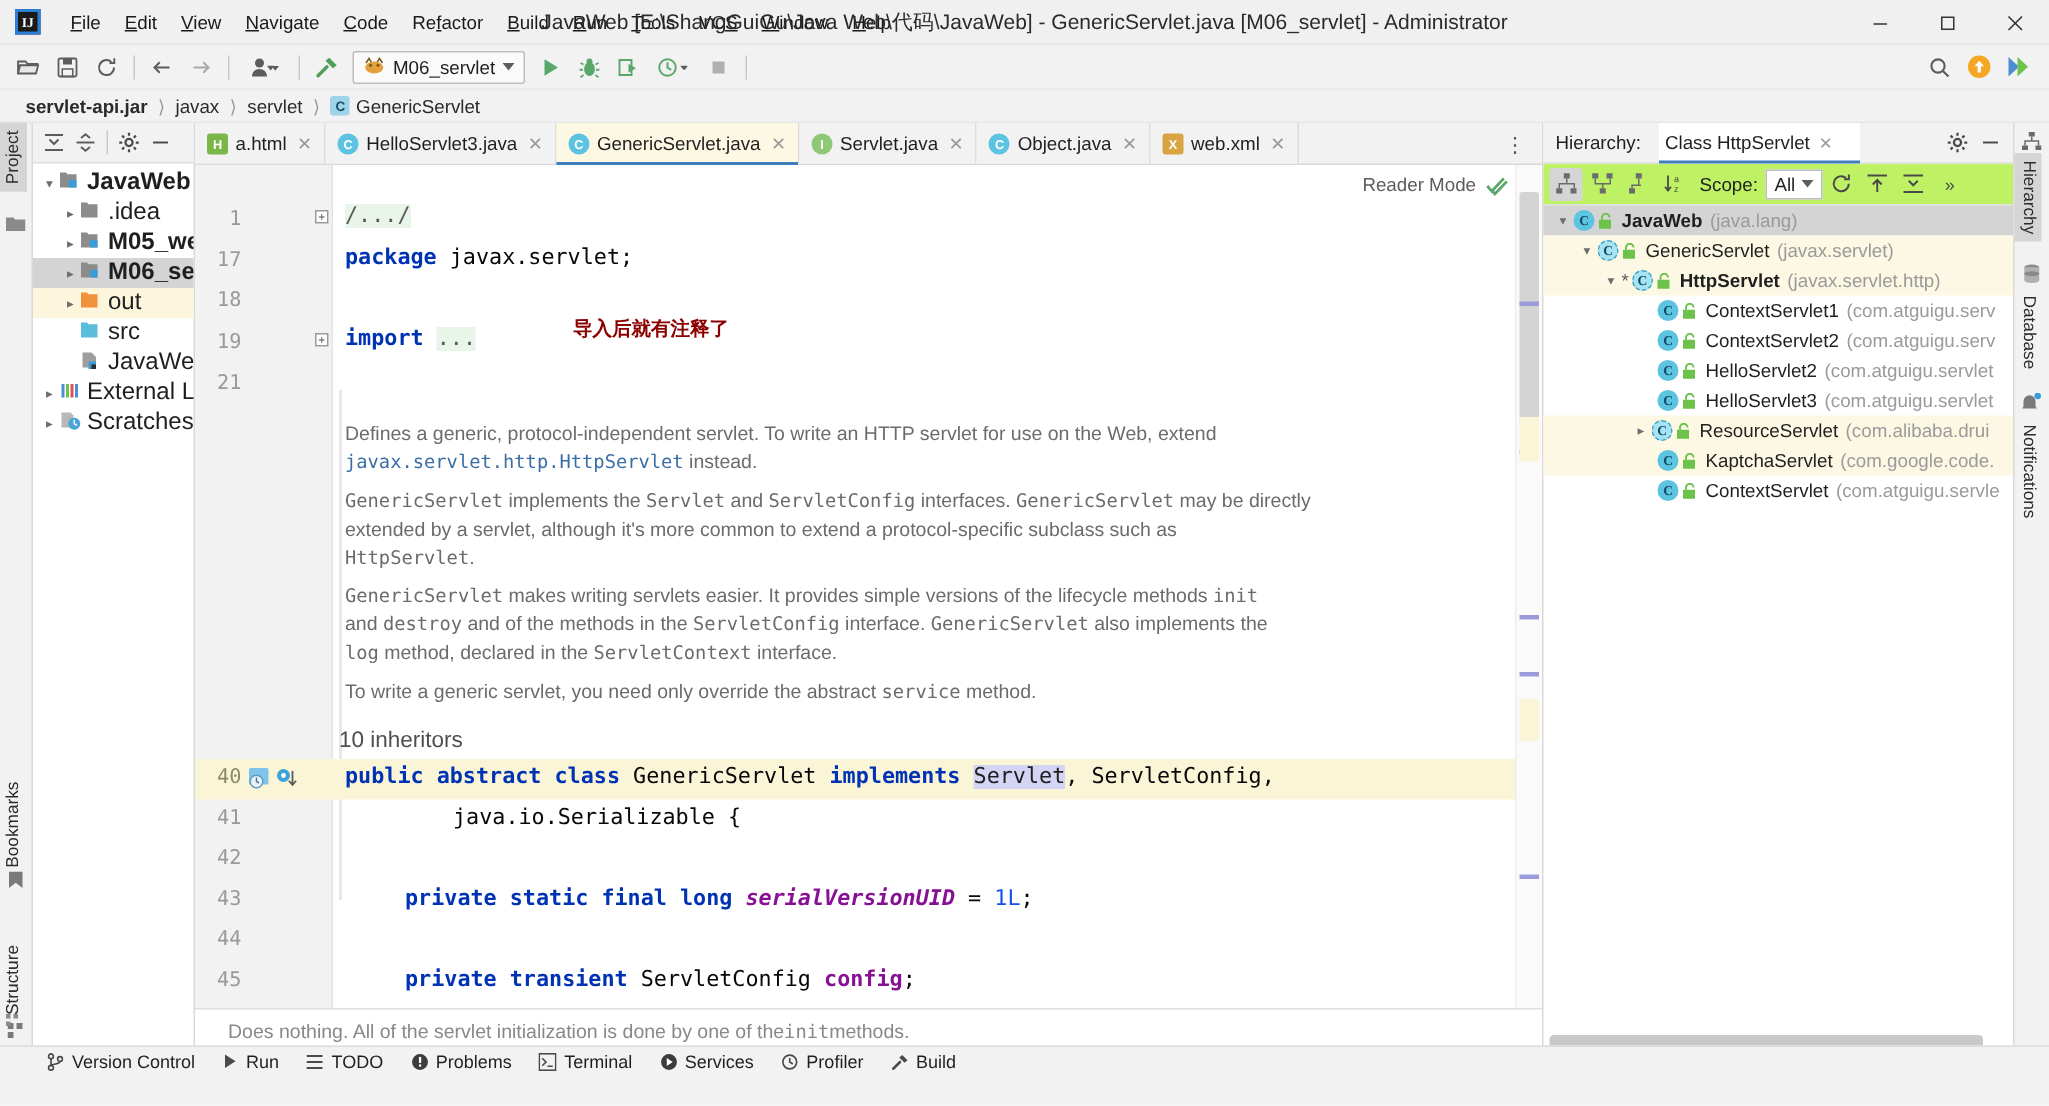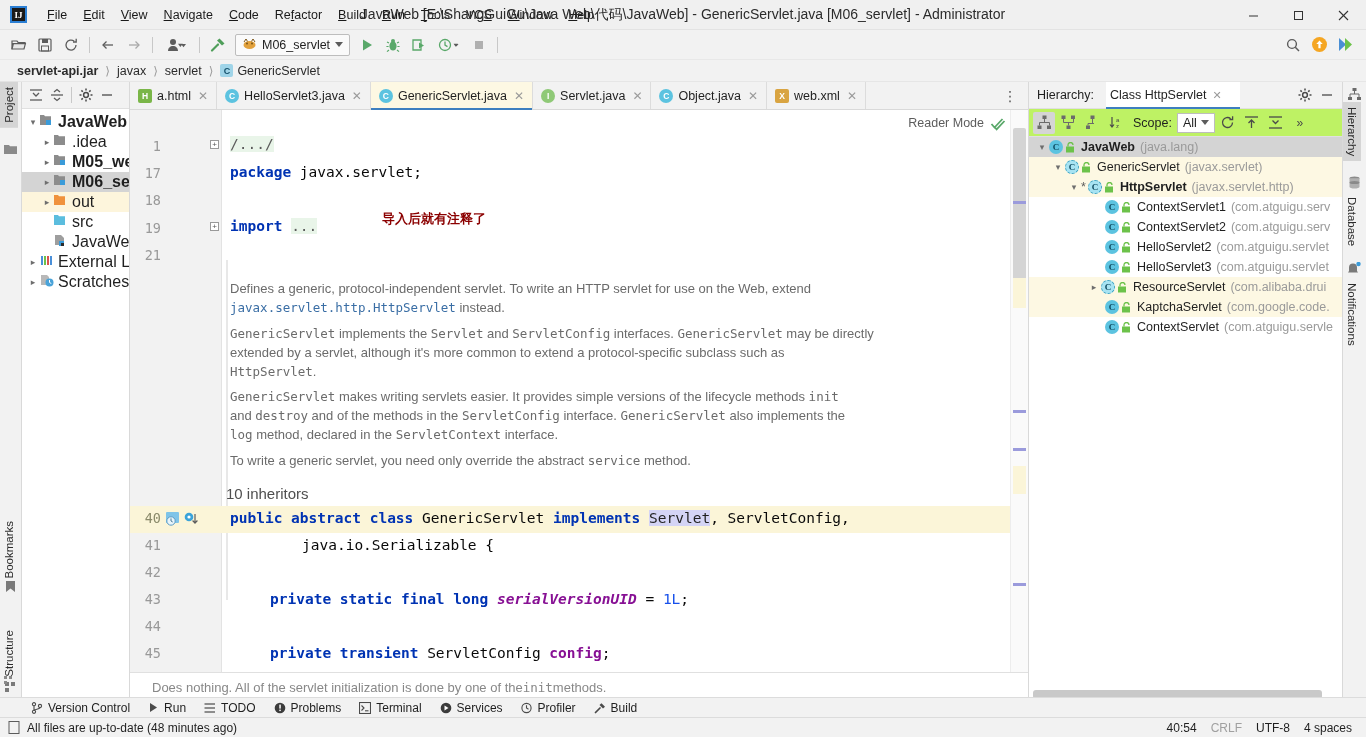--- a/index.html
+++ b/index.html
@@ -1121,28 +1121,14 @@
     </div>
     <div class="tw-item">
       <svg width="12" height="12" viewBox="0 0 12 12">
         <path d="M1.5 10.5L6 6" stroke="#4a4a4a" stroke-width="1.7" stroke-linecap="round"></path>
         <path d="M5.5 3l3.5 3.5L11 4.8 7.5 1.3z" fill="#4a4a4a"></path>
         </svg>
       <span>Build</span>
     </div>
   </div>
 
-  <div class="statusbar">
-    <div class="sb-left">
-      <svg width="13" height="13" viewBox="0 0 13 13">
-        <rect x="1" y="0.5" width="10" height="12" fill="none" stroke="#5c5c5c" stroke-width="1"></rect>
-        </svg>
-      <span>All files are up-to-date (48 minutes ago)</span>
-    </div>
-    <div class="sb-right">
-      <span class="sb-item">40:54</span>
-      <span class="sb-item dim">CRLF</span>
-      <span class="sb-item">UTF-8</span>
-      <span class="sb-item">4 spaces</span>
-    </div>
-  </div>
 
 </div>
 
 </body></html>

